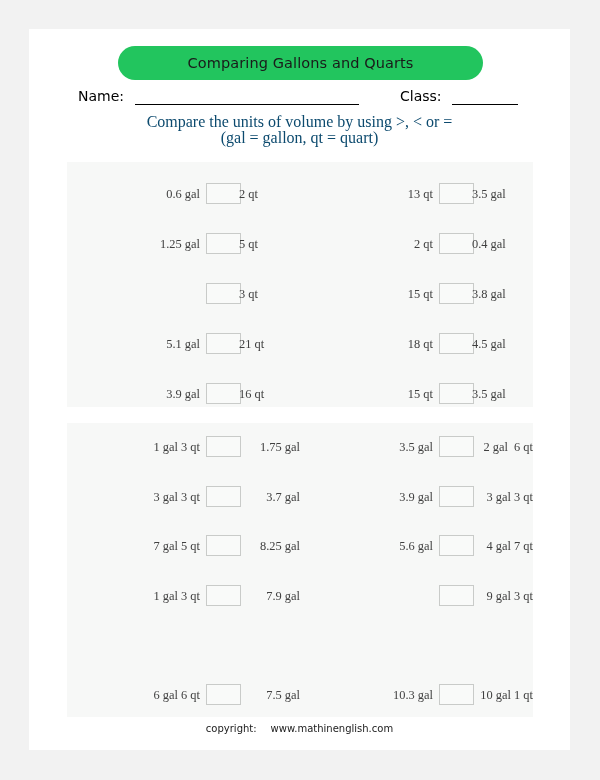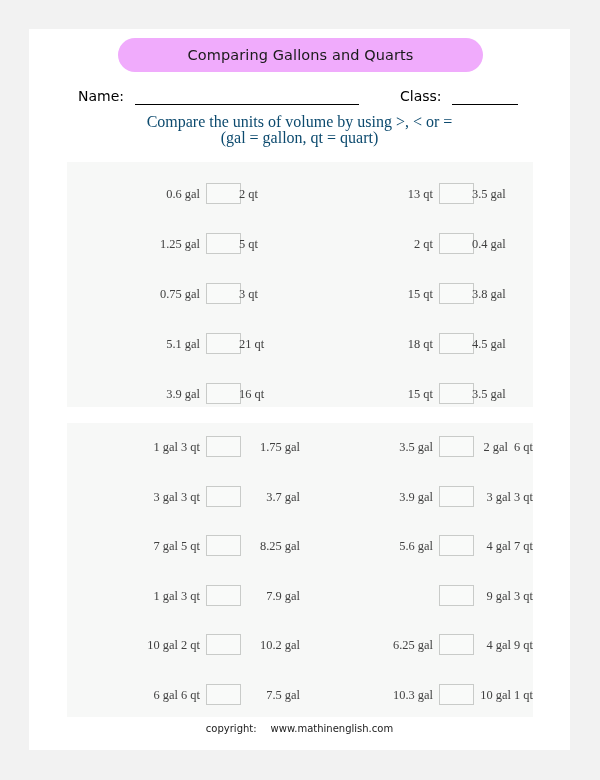--- a/index.html
+++ b/index.html
@@ -19,24 +19,24 @@
     top: 29px;
     width: 541px;
     height: 721px;
     background: #ffffff;
   }
 
   
   #title-pill {
     position: absolute;
     left: 89px;
-    top: 9px;
+    top: 17px;
     width: 365px;
     height: 34px;
-    background: #f0abfc;
+    background: #22c55e;
     border-radius: 17px;
   }
   #title-text {
     position: absolute;
     left: 0;
     top: 0;
     width: 365px;
     height: 34px;
     line-height: 34px;
     text-align: center;
@@ -202,21 +202,20 @@
           <span class="term b">5 qt</span>
         </div>
         <div class="cell right">
           <span class="term a">2 qt</span>
           <div class="answer-box"></div>
           <span class="term b">0.4 gal</span>
         </div>
       </div>
       <div class="prow" style="top: 120px;">
         <div class="cell left">
-          <span class="term a">0.75 gal</span>
           <div class="answer-box"></div>
           <span class="term b">3 qt</span>
         </div>
         <div class="cell right">
           <span class="term a">15 qt</span>
           <div class="answer-box"></div>
           <span class="term b">3.8 gal</span>
         </div>
       </div>
       <div class="prow" style="top: 170px;">
@@ -285,32 +284,20 @@
         <div class="cell left">
           <span class="term a">1 gal 3 qt</span>
           <div class="answer-box"></div>
           <span class="term b">7.9 gal</span>
         </div>
         <div class="cell right">
           <div class="answer-box"></div>
           <span class="term b">9 gal 3 qt</span>
         </div>
       </div>
-      <div class="prow" style="top: 210px;">
-        <div class="cell left">
-          <span class="term a">10 gal 2 qt</span>
-          <div class="answer-box"></div>
-          <span class="term b">10.2 gal</span>
-        </div>
-        <div class="cell right">
-          <span class="term a">6.25 gal</span>
-          <div class="answer-box"></div>
-          <span class="term b">4 gal 9 qt</span>
-        </div>
-      </div>
       <div class="prow" style="top: 259.5px;">
         <div class="cell left">
           <span class="term a">6 gal 6 qt</span>
           <div class="answer-box"></div>
           <span class="term b">7.5 gal</span>
         </div>
         <div class="cell right">
           <span class="term a">10.3 gal</span>
           <div class="answer-box"></div>
           <span class="term b">10 gal 1 qt</span>

